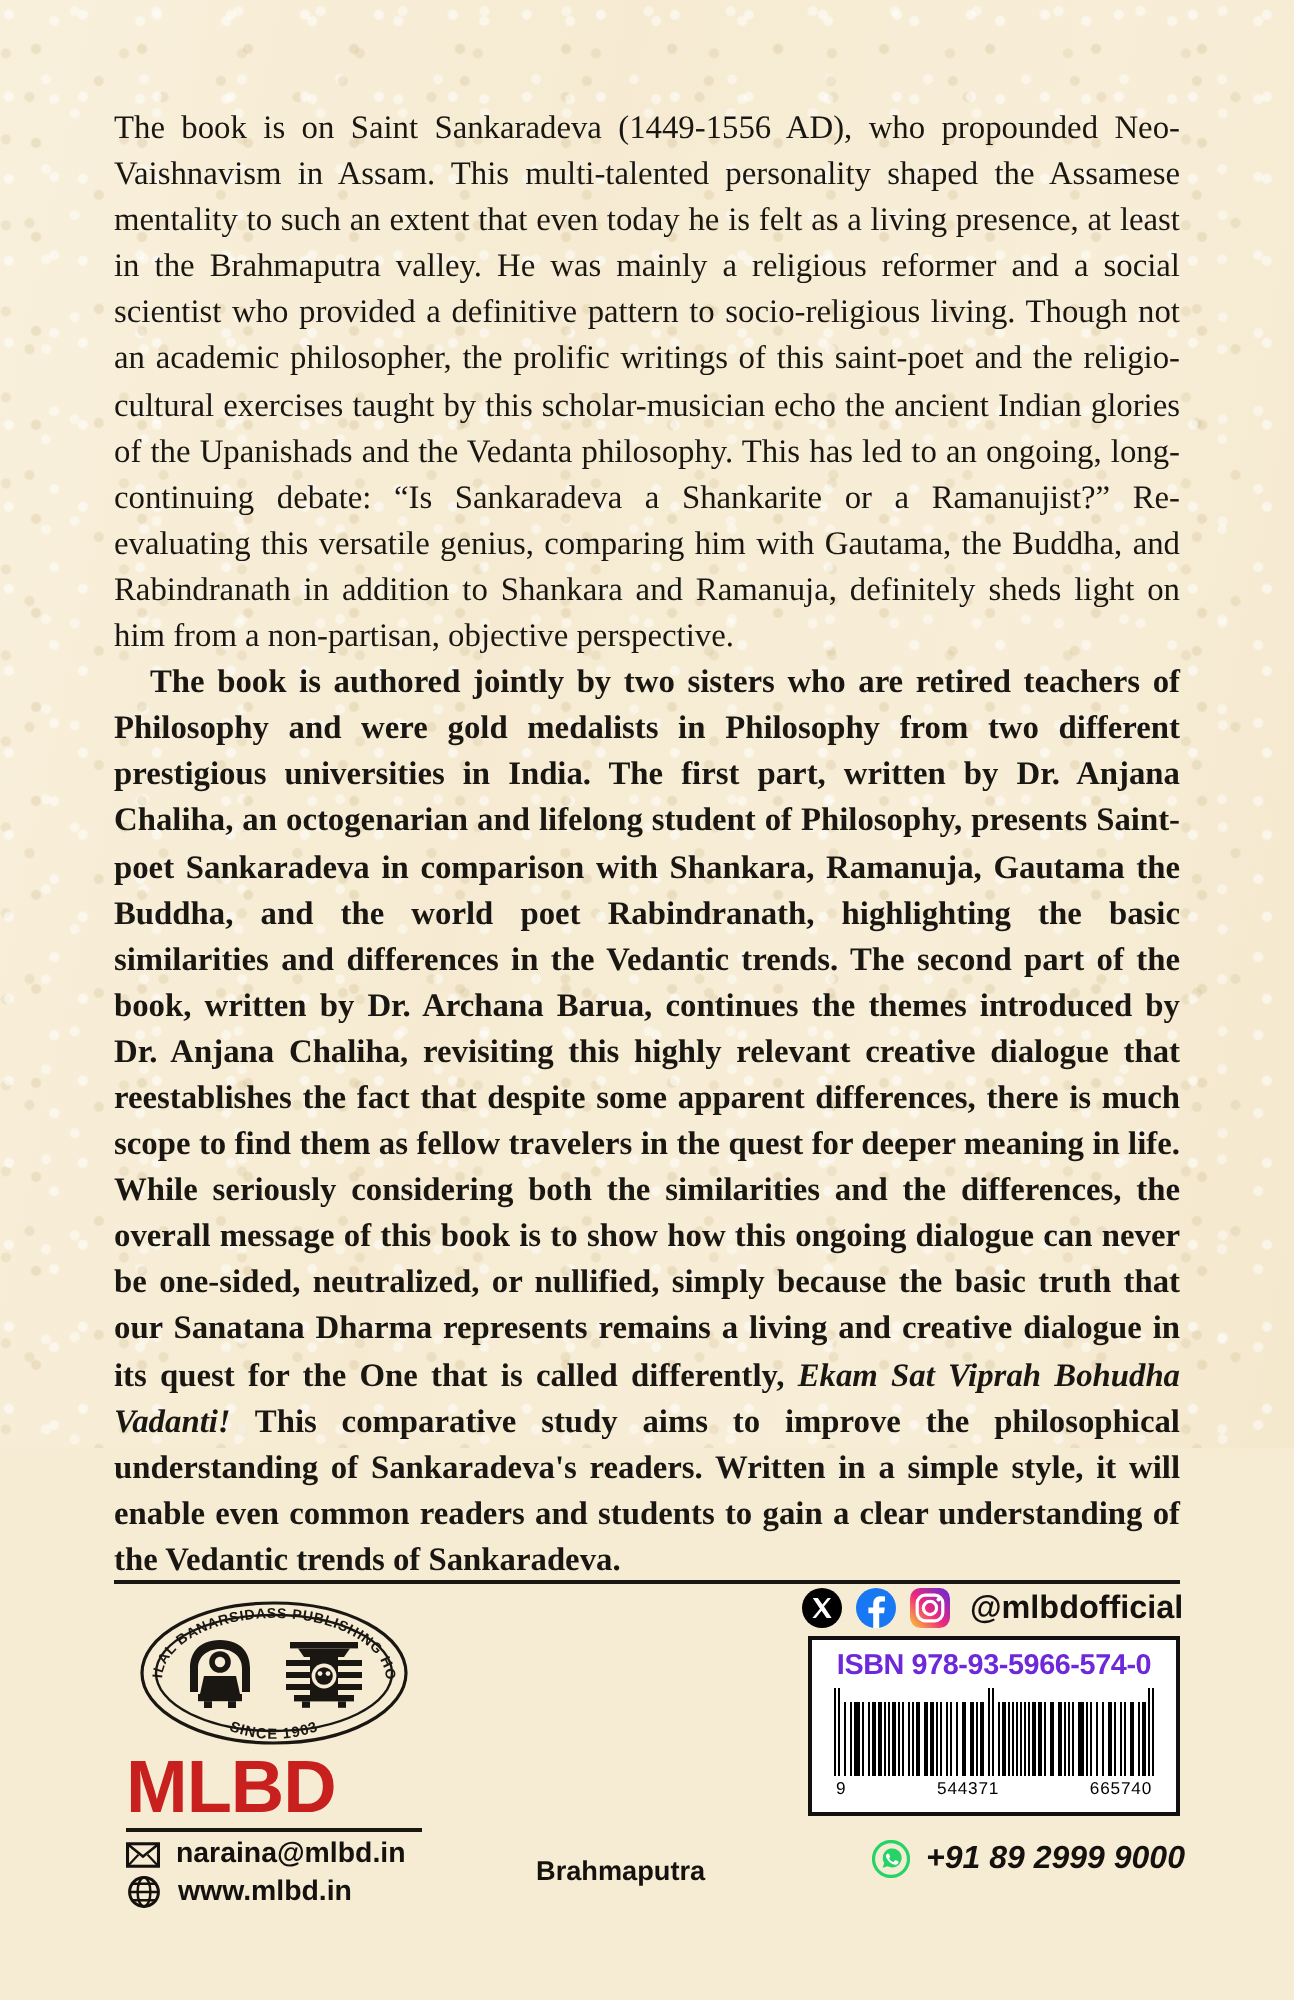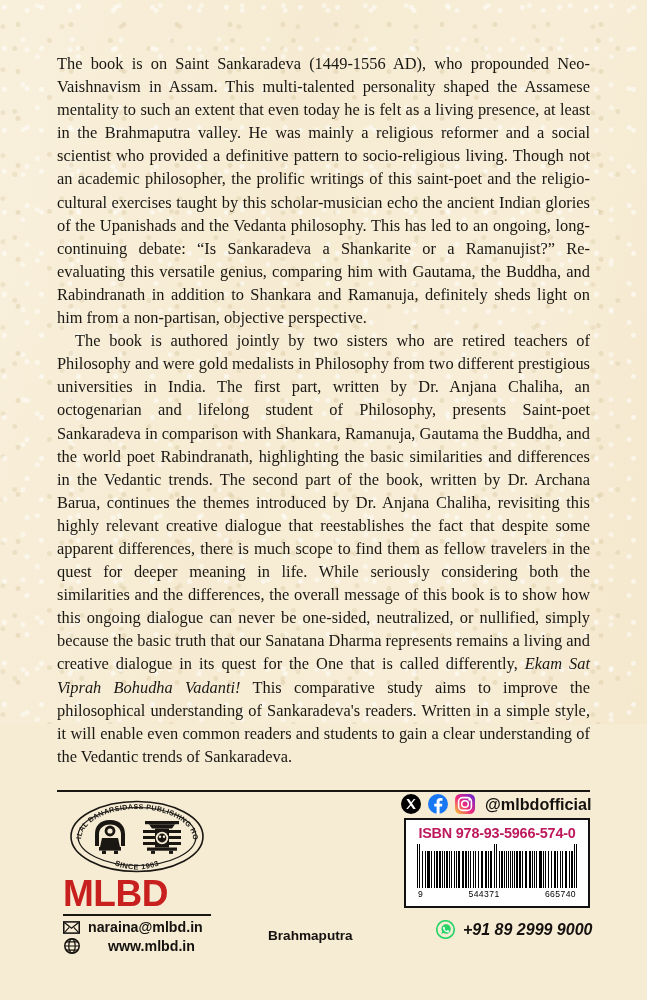--- a/index.html
+++ b/index.html
@@ -45,20 +45,21 @@
     text-align: justify;
     text-justify: inter-word;
     -webkit-hyphens: none;
     hyphens: none;
   }
   .blurb p {
     margin: 0;
   }
   .blurb p + p {
     text-indent: 18px;
+    font-weight: bold;
   }
   .blurb .it {
     font-style: italic;
   }
 
   
   .divider {
     position: absolute;
     left: 57px;
     top: 790px;
@@ -113,21 +114,21 @@
   .contact-row .ico {
     width: 17px;
     height: 16px;
     margin-right: 8px;
     flex: 0 0 auto;
     display: inline-flex;
     align-items: center;
     justify-content: center;
   }
   .contact-row .ico svg { display: block; }
-  .contact-row.web .txt { margin-left: 20px; }
+  .contact-row.web .txt { margin-left: 1px; }
 
   
   .category {
     position: absolute;
     left: 268px;
     top: 928px;
     font-family: "Liberation Sans", sans-serif;
     font-weight: bold;
     font-size: 13.6px;
     color: #14110e;
@@ -166,21 +167,21 @@
     height: 90px;
     box-sizing: border-box;
     background: #ffffff;
     border: 2.5px solid #111111;
     padding: 5px 7px 4px 7px;
   }
   .isbn-text {
     font-family: "Liberation Sans", sans-serif;
     font-weight: bold;
     font-size: 14.4px;
-    color: #be185d;
+    color: #6d28d9;
     text-align: center;
     letter-spacing: -0.2px;
     white-space: nowrap;
   }
   .barcode {
     margin-top: 3px;
     height: 44px;
     display: flex;
     align-items: flex-end;
     justify-content: center;

